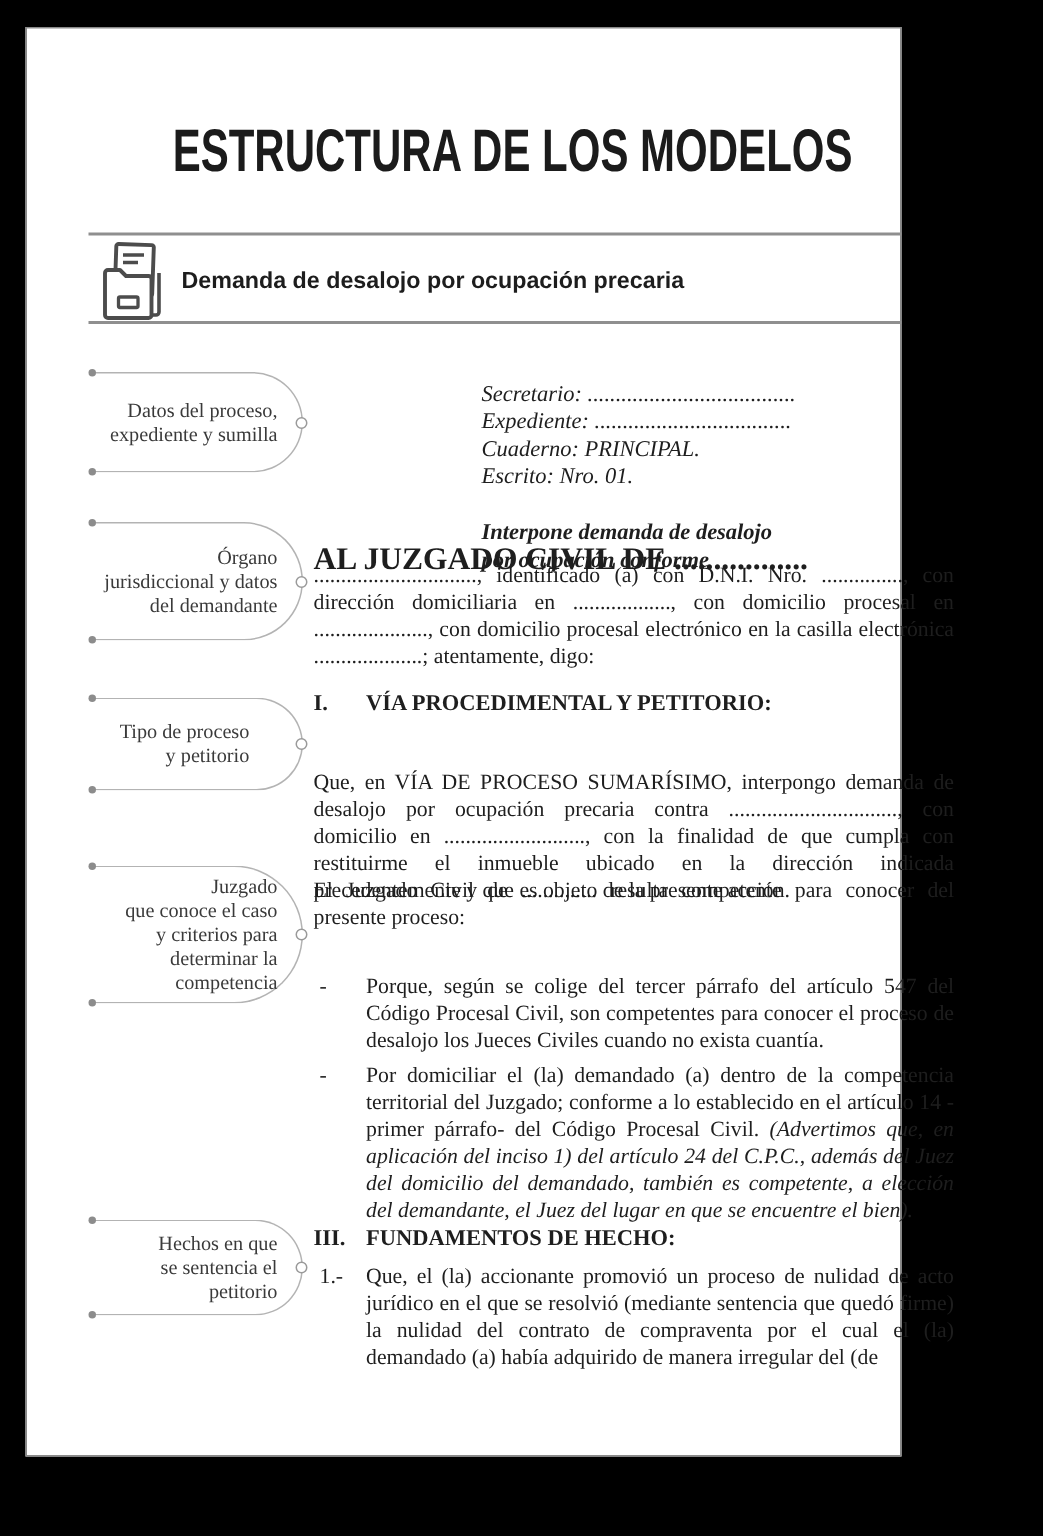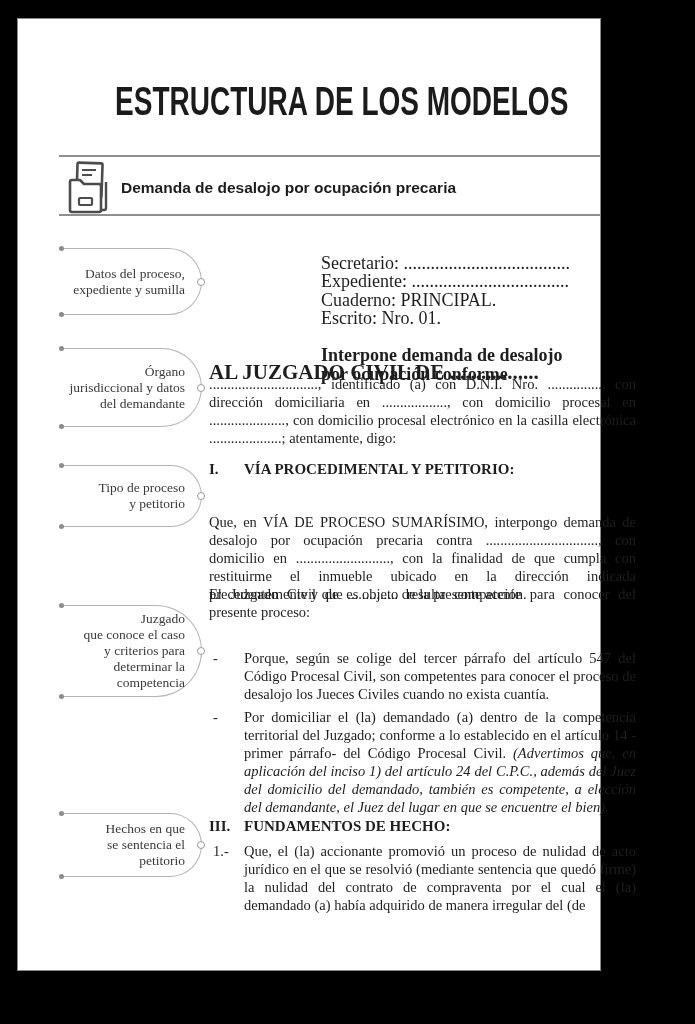--- a/index.html
+++ b/index.html
@@ -31,28 +31,28 @@
         padding-right:16px;text-align:right;color:#3a3a3a;
         font-size:13.5px;line-height:16px;white-space:pre-line;}
   .callout::before,.callout::after{content:"";position:absolute;left:-2px;width:5px;height:5px;
         background:#8c8c8c;border-radius:50%;}
   .callout::before{top:-3px;}
   .callout::after{bottom:-3px;}
   .node{position:absolute;right:-4px;top:50%;margin-top:-4px;width:6px;height:6px;
         background:#fff;border:1px solid #9a9a9a;border-radius:50%;}
   .c1{top:229px;height:67px;border-radius:0 34px 34px 0;}
   .c2{top:329px;height:79px;border-radius:0 40px 40px 0;}
-  .c3{top:446px;height:62px;border-radius:0 31px 31px 0;}
-  .c4{top:586px;height:92px;border-radius:0 46px 46px 0;}
+  .c3{top:446px;height:62px;border-radius:0 31px 31px 0;justify-content:center;}
+  .c4{top:558px;height:92px;border-radius:0 46px 46px 0;}
   .c5{top:794px;height:64px;border-radius:0 32px 32px 0;}
 
   
   .block{position:absolute;left:191px;width:427px;color:#1e1e1e;font-size:14.5px;line-height:18px;}
-  .sumilla{top:216px;padding-left:112px;box-sizing:border-box;font-size:18px;line-height:18.5px;
-        white-space:pre-line;}
+  .sumilla{top:216px;padding-left:112px;box-sizing:border-box;font-size:15px;line-height:18.5px;
+        white-space:pre-line;font-style:italic;}
   .sumilla .bold{font-weight:700;}
   .salutation{top:344px;font-weight:700;font-size:21px;}
   .para{text-align:justify;}
   .intro{top:356px;}
   .h1{top:441px;}
   .p1{top:464px;margin-top:30px;}
   .h2{top:560px;}
   .p2{top:566px;}
   .b1{top:630px;}
   .b2{top:689px;}

